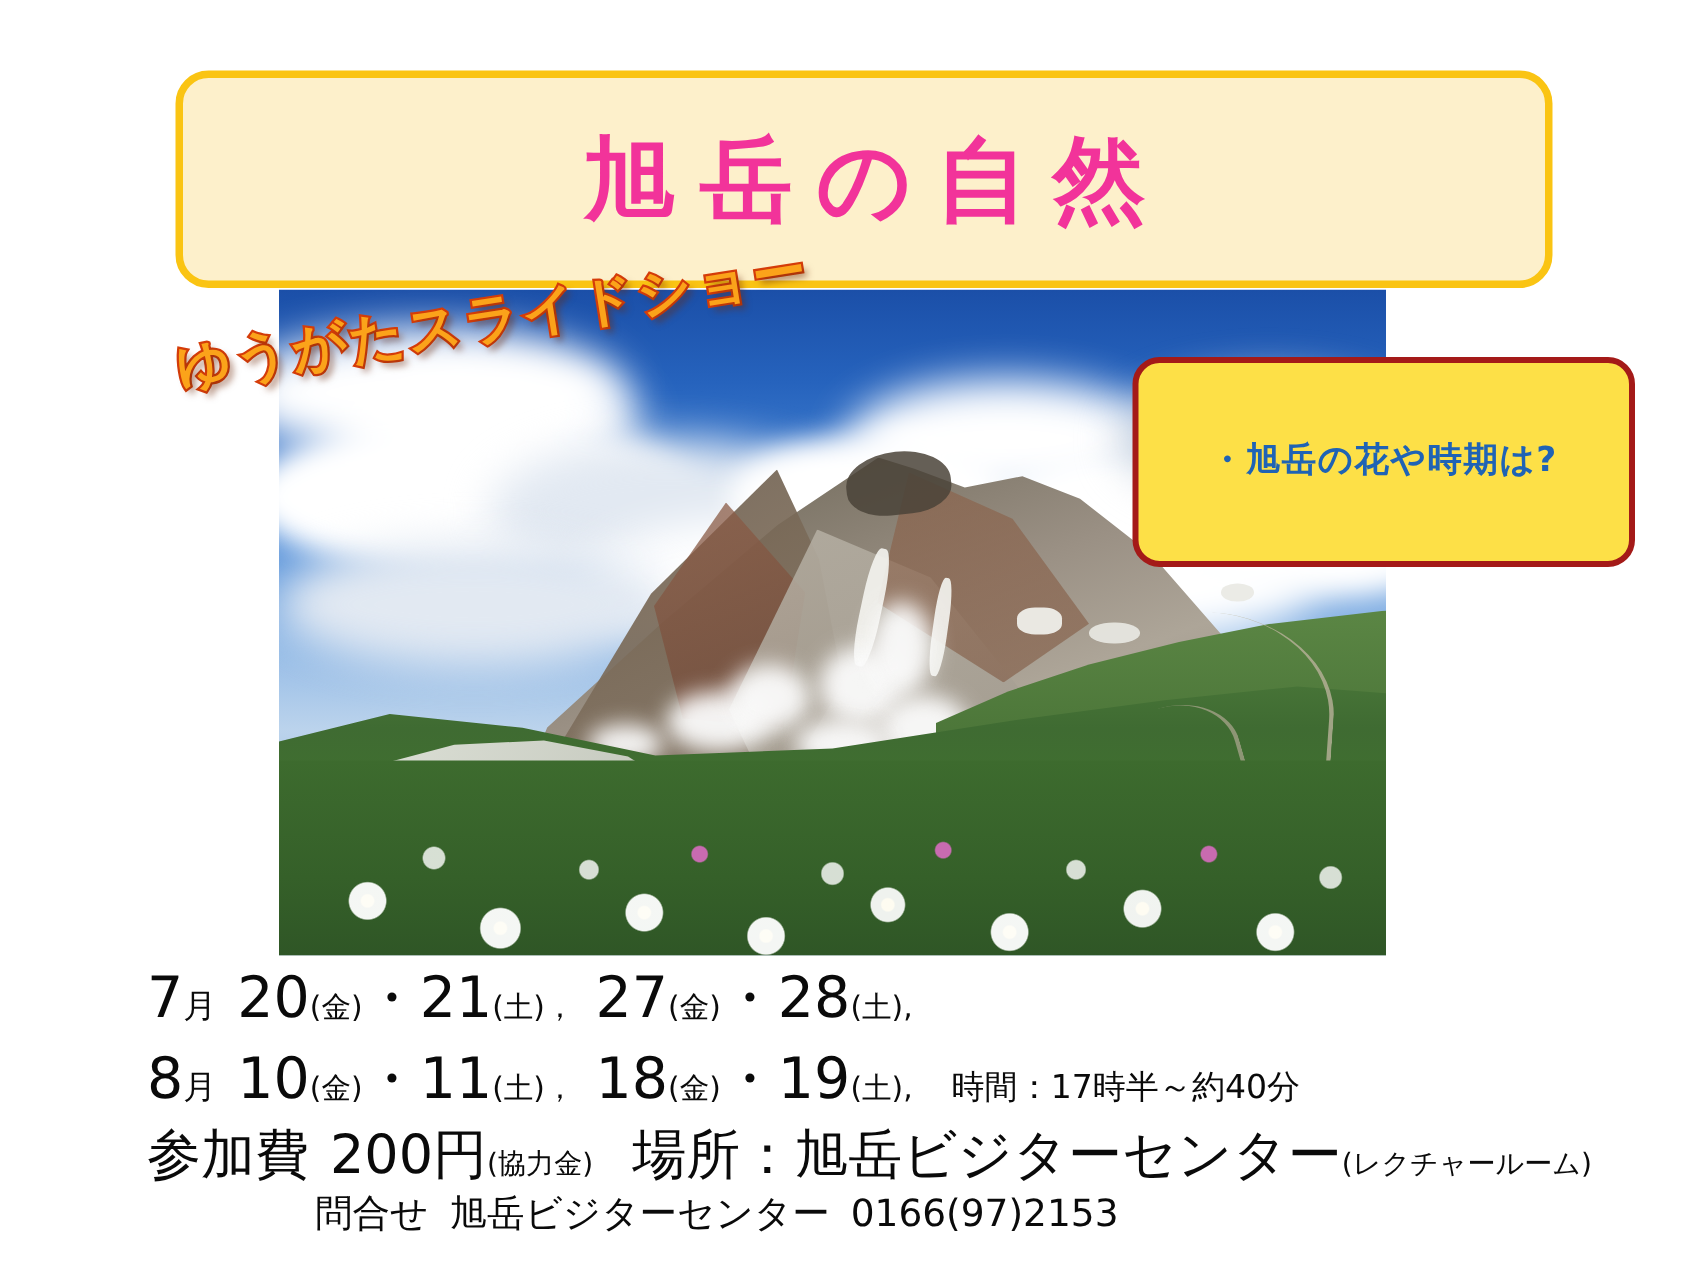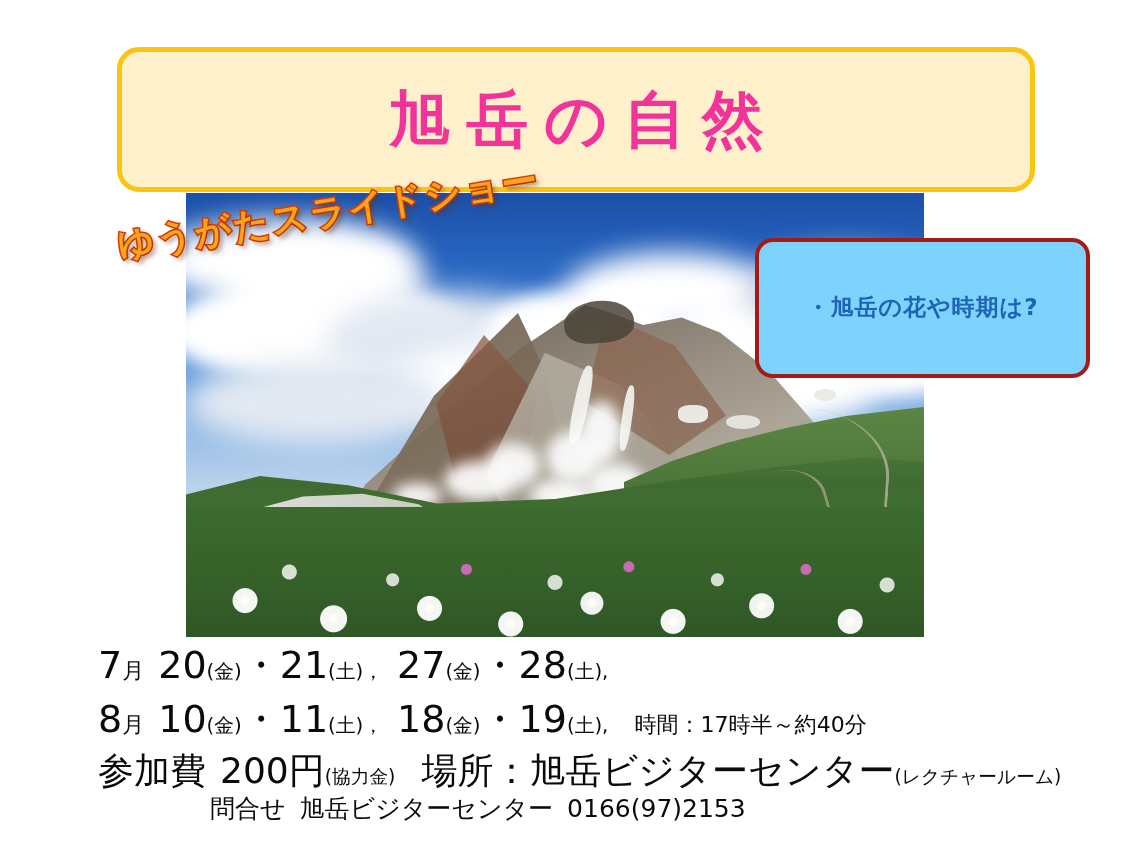--- a/index.html
+++ b/index.html
@@ -160,21 +160,21 @@
     color:#FBA31A;
     -webkit-text-stroke:3px #D63D0A;
     paint-order:stroke fill;
     text-shadow:3px 4px 5px rgba(110,40,10,.55);
     white-space:nowrap;
   }
 
   
   .callout{
     position:absolute;left:755px;top:238px;width:335px;height:140px;
-    background:#7dd3fc;
+    background:#fde047;
     border:4px solid #A41A18;
     border-radius:18px;
     box-sizing:border-box;
     z-index:8;
     display:flex;flex-direction:column;justify-content:center;align-items:center;
     padding:16px 8px;
   }
   .callout-line{
     font-family:"DejaVu Sans","Liberation Sans",sans-serif;
     color:#1F63B5;font-size:23px;font-weight:600;line-height:1.38;

